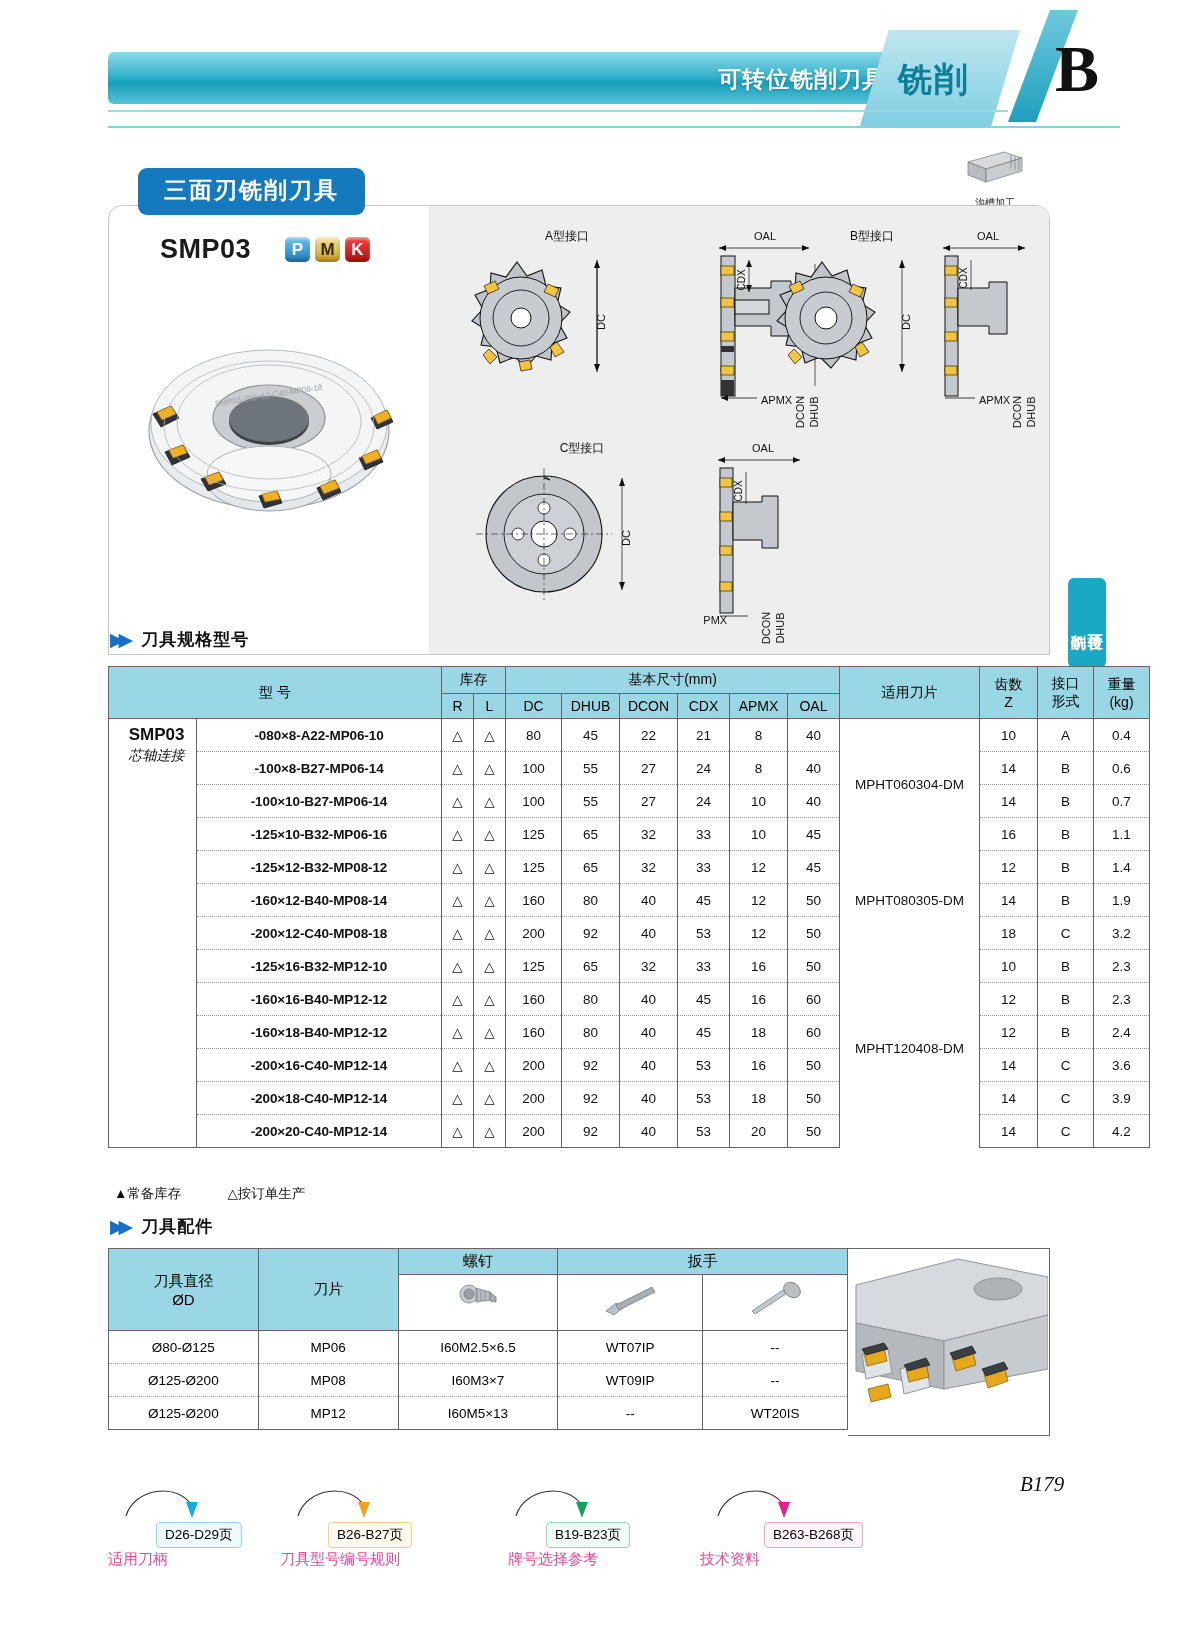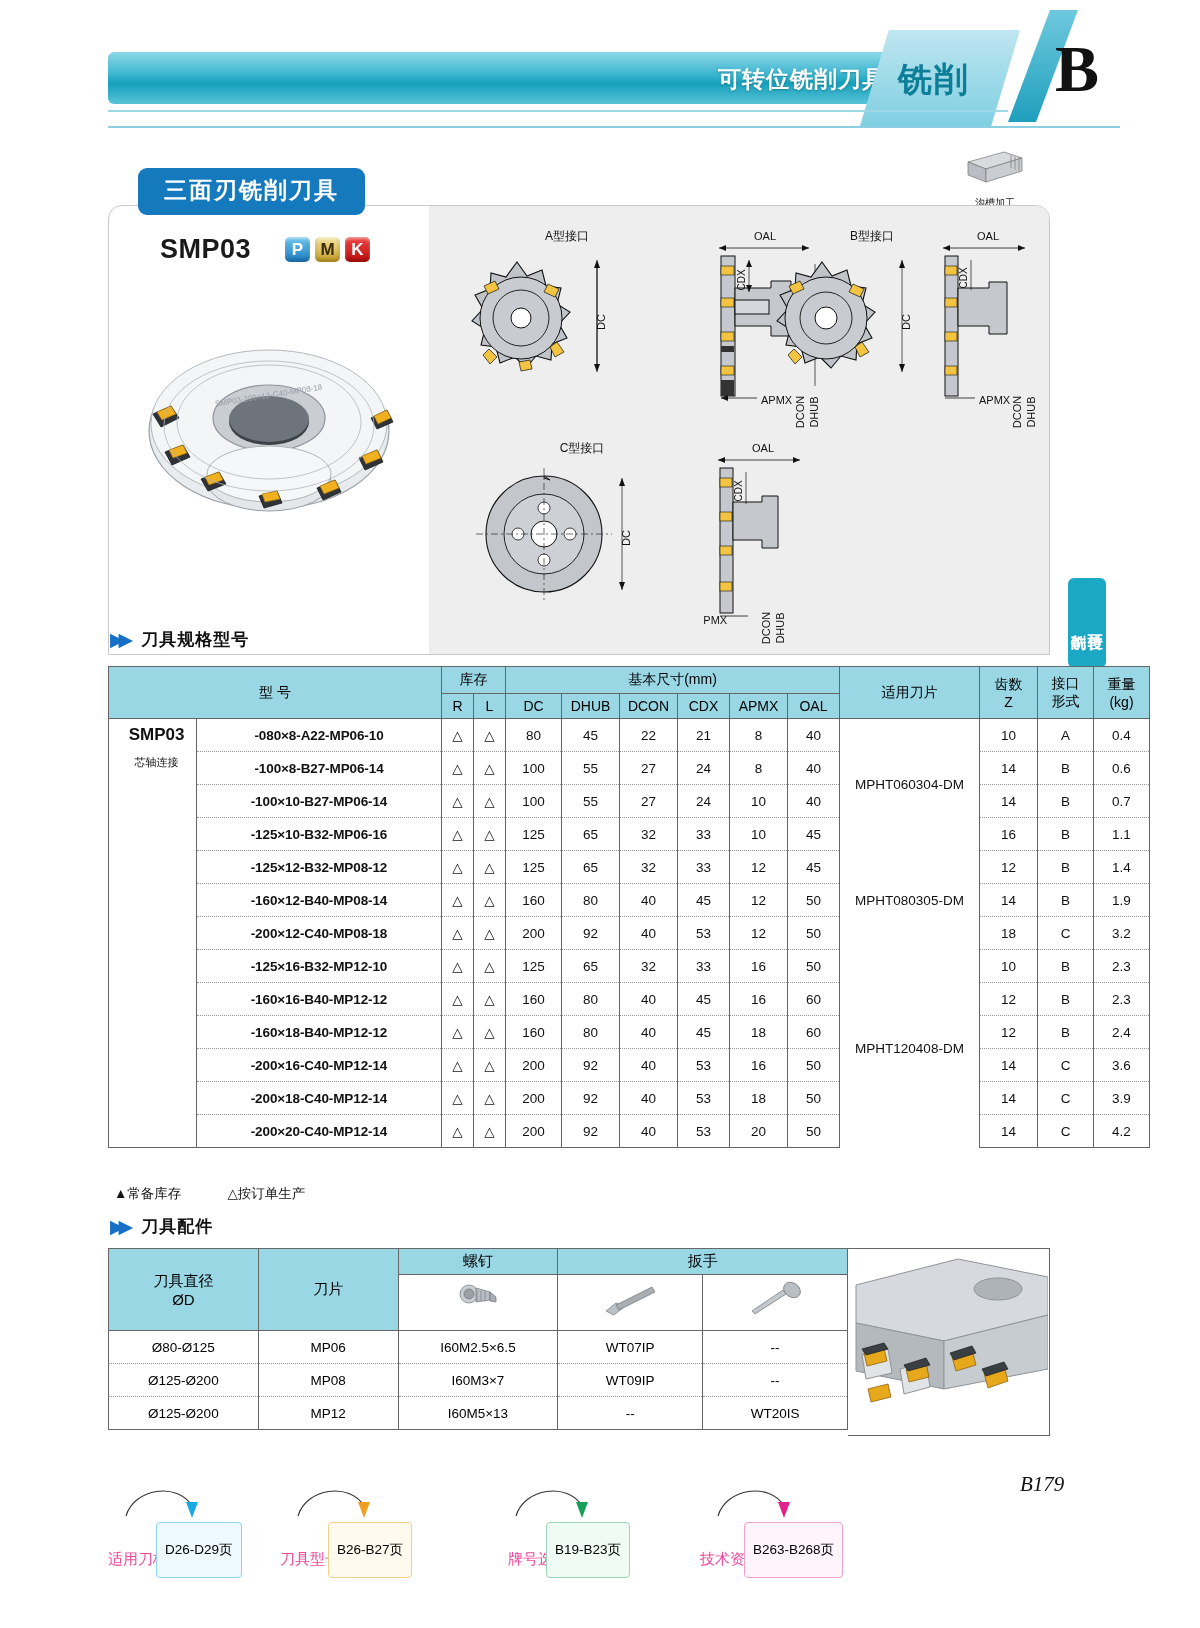--- a/index.html
+++ b/index.html
@@ -120,21 +120,21 @@
   .tbl-main tbody tr td { border-top: 1px dotted #999; border-bottom: 1px dotted #999; }
   .tbl-main tbody tr:first-child td { border-top: 1px solid #666; }
   .tbl-main tbody tr:last-child td { border-bottom: 1px solid #666; }
   .col-model { width: 255px; text-align: left; }
   .cell-model { text-align: right; padding-right: 0; font-weight: bold; font-size: 13.5px; letter-spacing: -.1px; }
   .brandcell {
     width: 88px; border-right: none !important;
     vertical-align: top; text-align: left; padding: 6px 0 0 8px;
   }
   .brand-name { font-size: 17px; font-weight: bold; display: block; }
-  .brand-sub { font-size: 11px; display: block; margin-top: 10px; }
+  .brand-sub { font-size: 14px; display: block; margin-top: 2px; font-style: italic; }
   .tri { font-size: 12px; color: #333; }
   .vsep-left { border-left: 1px solid #666 !important; }
   .insertcell { font-size: 14px; border-top: none !important; border-bottom: none !important; }
   .solidline td { border-bottom: 1px solid #666 !important; }
 
   .legend {
     position: absolute; left: 114px; top: 1185px; font-size: 13.5px; color: #111;
     display: flex; gap: 46px;
   }
 
@@ -152,21 +152,21 @@
   .acc-photo {
     position: absolute; left: 848px; top: 1248px; width: 202px; height: 188px;
     border: 1px solid #666; border-left: none; background: #fff; overflow: hidden;
   }
 
   
   .flinks { position: absolute; left: 108px; top: 1480px; width: 900px; height: 60px; }
   .flink { position: absolute; }
   .flink-label { position: absolute; font-size: 15px; color: #ec4899; white-space: nowrap; margin-top: 44px; }
   .flink-box {
-    position: absolute; font-size: 13.5px; padding: 18px 8px; border-radius: 4px;
+    position: absolute; font-size: 13.5px; padding: 3px 8px; border-radius: 4px;
     border: 1px solid #bbb; white-space: nowrap; background: #fff;
   }
   .pagenum {
     position: absolute; left: 1020px; top: 1472px;
     font-family: "Liberation Serif","DejaVu Serif",serif;
     font-size: 21px; font-style: italic; color: #111;
   }
 </style>
 </head>
 <body>
@@ -755,17 +755,17 @@
         <polygon points="70,22 82,22 76,38" fill="#18a05a"></polygon>
       </svg>
       <div class="flink-box" style="left: 48px; top: 42px; background: rgb(240, 251, 245); border-color: rgb(152, 216, 182);">B19-B23页</div>
     </div>
     <div class="flink" style="left: 592px; top: 0px;">
       <div class="flink-label" style="left: 0px; top: 26px;">技术资料</div>
       <svg width="120" height="44" style="position: absolute; left: 8px; top: 0px;">
         <path d="M10,36 C18,8 62,2 76,26" fill="none" stroke="#333" stroke-width="1.1"></path>
         <polygon points="70,22 82,22 76,38" fill="#e0238c"></polygon>
       </svg>
-      <div class="flink-box" style="left: 44px; top: 42px; background: rgb(255, 244, 250); border-color: rgb(237, 162, 202);">B263-B268页</div>
+      <div class="flink-box" style="left: 64px; top: 42px; background: rgb(255, 244, 250); border-color: rgb(237, 162, 202);">B263-B268页</div>
     </div>
   </div>
 
 <div class="pagenum">B179</div>
 
 </body></html>

